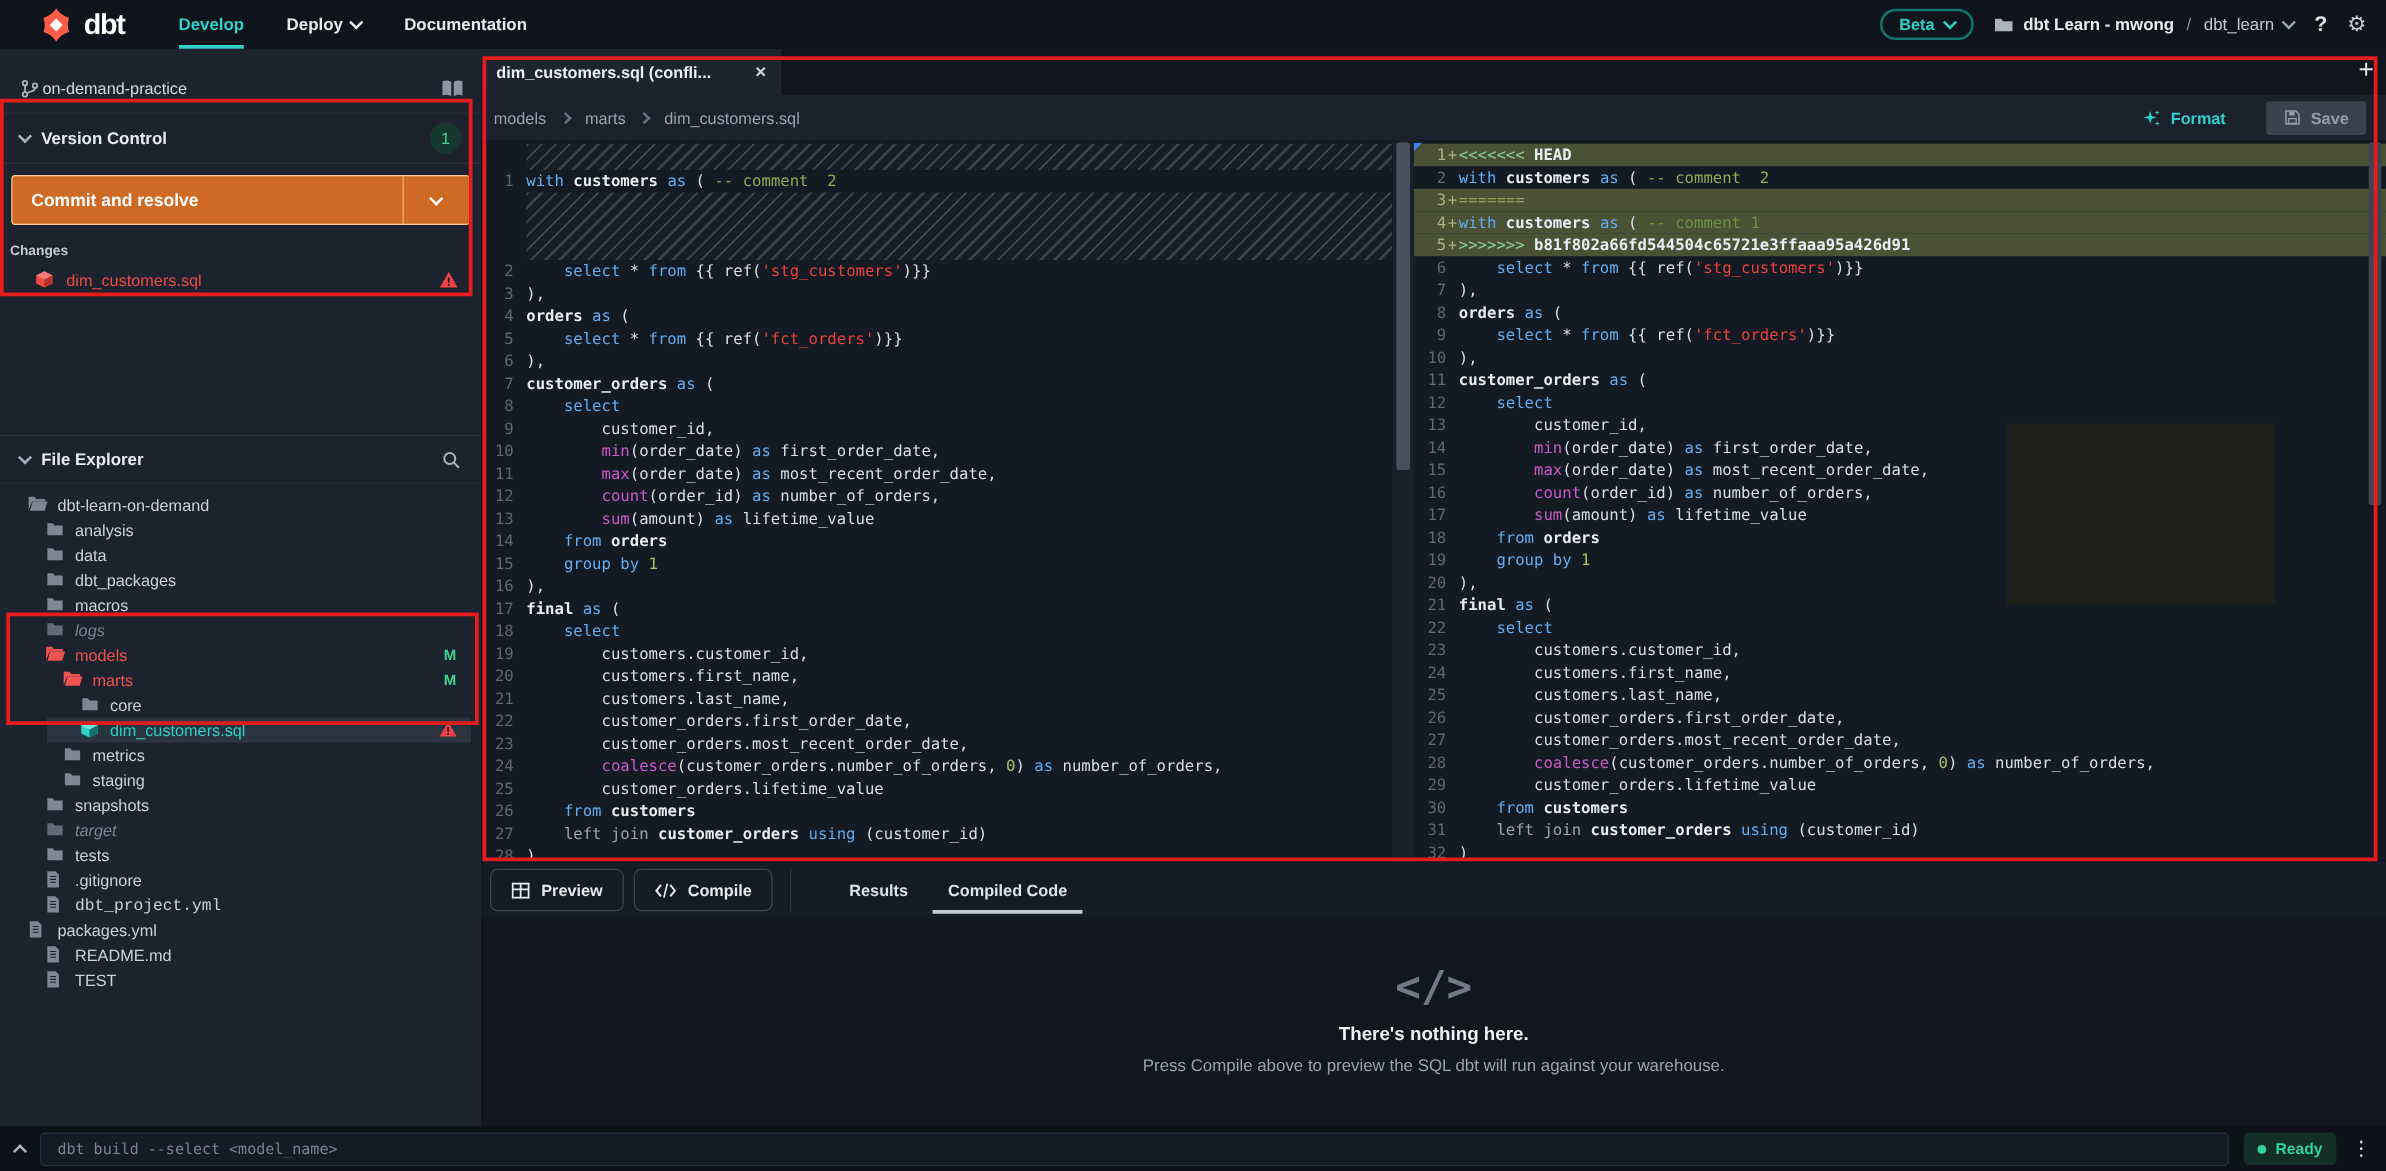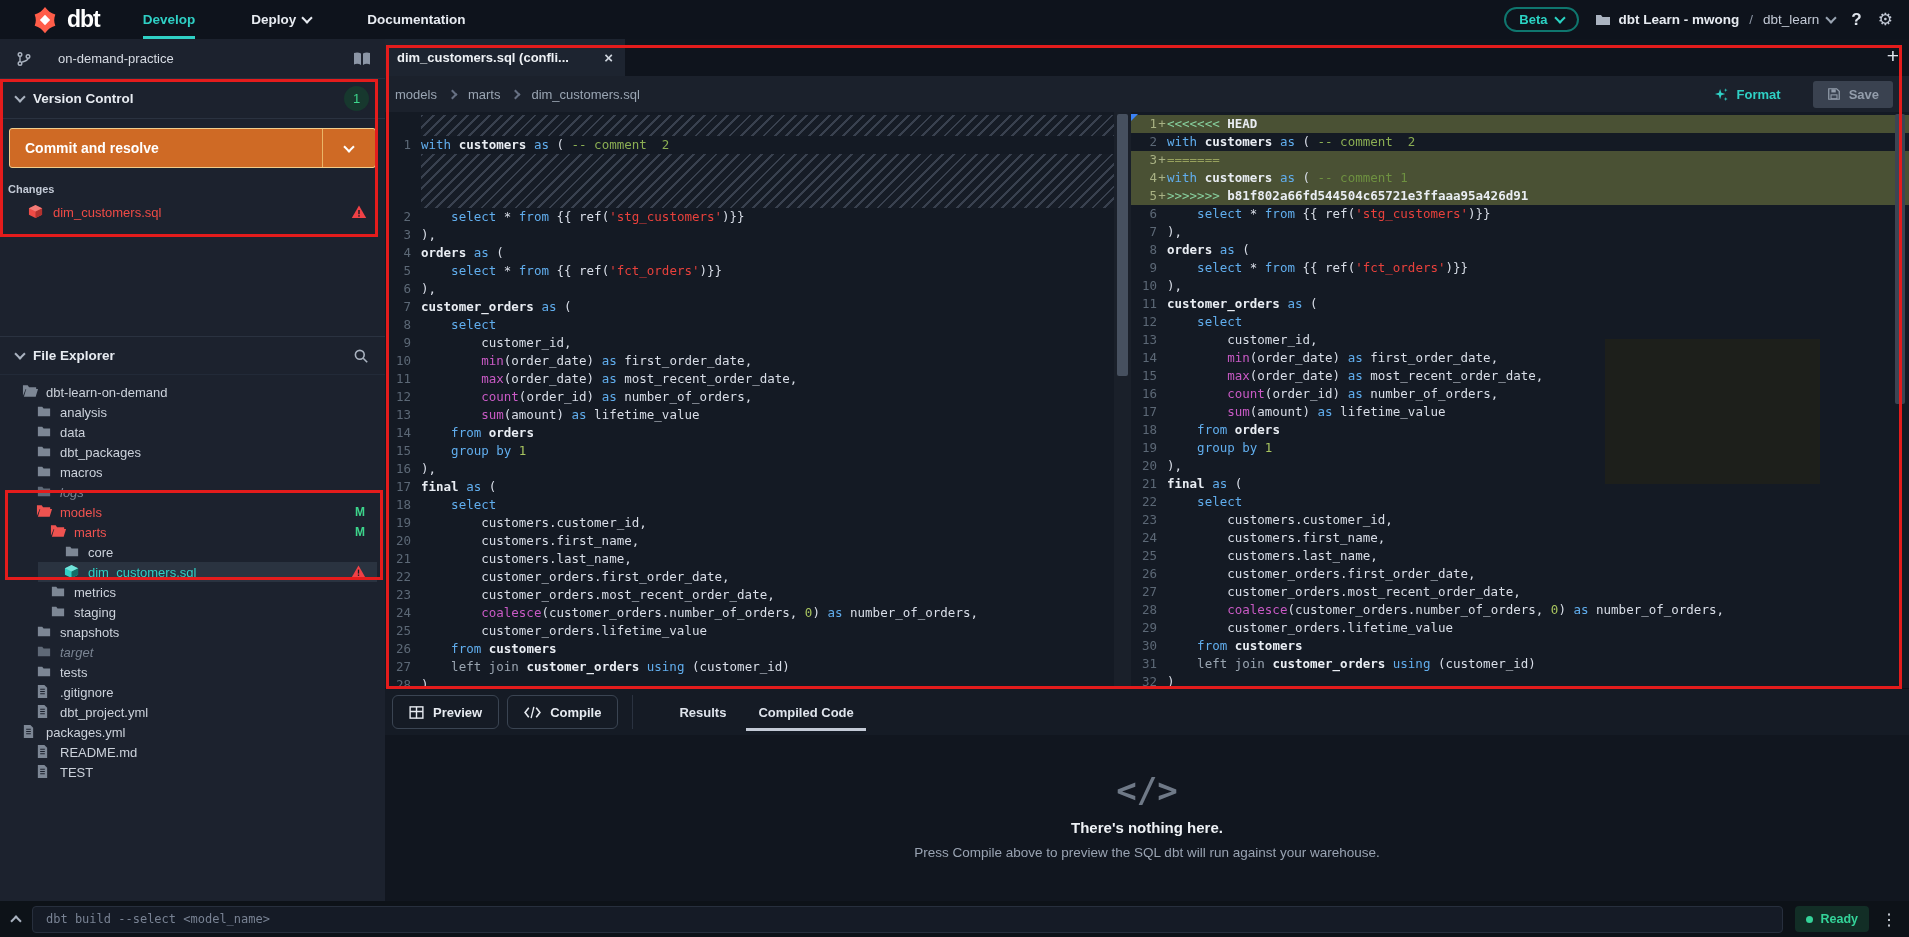--- a/index.html
+++ b/index.html
@@ -22,21 +22,21 @@
   .proj .sep{color:#8a94a3;margin:0 2px;}
   .proj .repo{color:#c3cad6;}
   .help-q{font-size:17px;font-weight:bold;color:#dfe4ec;}
   .gear{font-size:17px;color:#c3cad6;}
   .chev{display:inline-block;width:6px;height:6px;border-right:2px solid currentColor;
         border-bottom:2px solid currentColor;transform:rotate(45deg);margin-top:-3px;}
   .chev.up{transform:rotate(225deg);margin-top:3px;}
   
   .sidebar{position:absolute;top:39px;left:0;width:385px;bottom:36px;background:#1c222e;overflow:hidden;}
   .branch-row{height:39px;border-bottom:1px solid #262e3c;display:flex;align-items:center;
-              padding:0 16px;gap:26px;font-size:13px;color:#d7dce4;}
+              padding:0 16px;gap:2px;font-size:13px;color:#d7dce4;margin-top:12px;}
   .icon16{width:16px;height:16px;flex:none;}
   .mlauto{margin-left:auto;}
   .vc-header{height:39px;display:flex;align-items:center;padding:0 16px;gap:9px;
              border-bottom:1px solid #2a3240;}
   .sec-title{font-size:13.5px;font-weight:bold;color:#e7ebf1;}
   .badge{margin-left:auto;width:25px;height:25px;border-radius:50%;background:#17382e;
          color:#3dd68c;font-size:13px;display:flex;align-items:center;justify-content:center;}
   .commit-btn{margin:9px 9px 0 9px;height:38px;background:#cf6a25;border:1px solid #f0cd8c;
               border-radius:3px;display:flex;color:#fff;font-weight:bold;font-size:14px;cursor:pointer;}
   .commit-main{flex:1;display:flex;align-items:center;padding-left:15px;}
@@ -137,21 +137,21 @@
 <nav class="navbar">
   <div class="logo">
     <span class="logo-mark">
       <svg viewBox="0 0 32 32" width="30" height="30">
           <path fill="#ff5d49" d="M16 2c3 4 6 6.5 11 8-1.6 4.5-1.6 7.5 0 12-5 1.5-8 4-11 8-3-4-6-6.5-11-8 1.6-4.5 1.6-7.5 0-12 5-1.5 8-4 11-8z"></path>
           <path fill="#fff" d="M16 10.5 21.5 16 16 21.5 10.5 16z"></path>
         </svg>
     </span>
     <span class="logo-text">dbt</span>
   </div>
-  <div id="nav-items" style="display:flex;height:100%;gap:22px;">
+  <div id="nav-items" style="display:flex;height:100%;">
       <div class="nav-item active">
         <span>Develop</span>
       </div>
       <div class="nav-item">
         <span>Deploy</span>
         <span class="chev"></span>
       </div>
       <div class="nav-item">
         <span>Documentation</span>
       </div>
@@ -373,21 +373,21 @@
       </div>
       <div class="trow " style="padding-left: 36px;">
         <span class="icon16">
           <svg viewBox="0 0 14 16" width="13" height="15">
             <path fill="#7d8795" d="M2 1h7l3 3v11H2z"></path>
             <path fill="#1c222e" d="M4.5 5h5v1h-5zM4.5 7.5h5v1h-5zM4.5 10h5v1h-5z"></path>
           </svg>
         </span>
         <span class="lbl">.gitignore</span>
       </div>
-      <div class="trow " style="padding-left: 36px;">
+      <div class="trow " style="padding-left: 36px; font-family: Liberation Mono, monospace;">
         <span class="icon16">
           <svg viewBox="0 0 14 16" width="13" height="15">
             <path fill="#7d8795" d="M2 1h7l3 3v11H2z"></path>
             <path fill="#1c222e" d="M4.5 5h5v1h-5zM4.5 7.5h5v1h-5zM4.5 10h5v1h-5z"></path>
           </svg>
         </span>
         <span class="lbl">dbt_project.yml</span>
       </div>
       <div class="trow " style="padding-left: 22px;">
         <span class="icon16">

